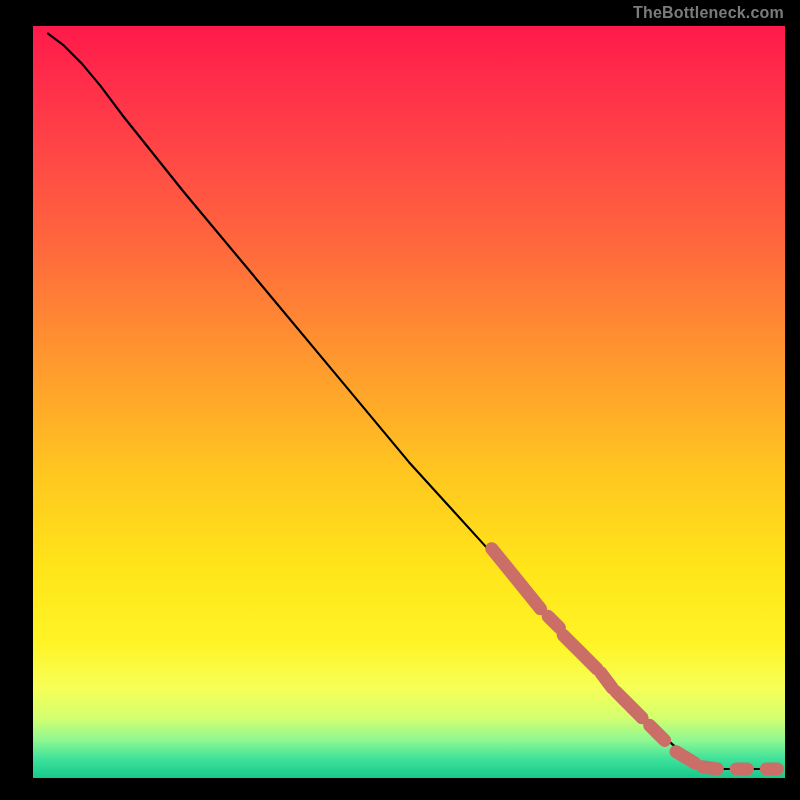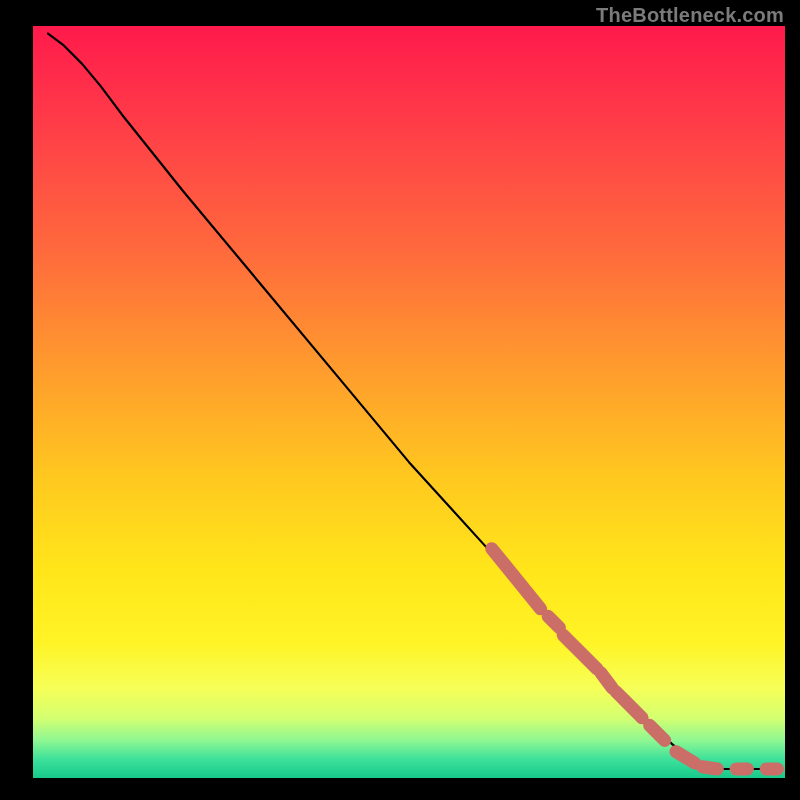--- a/index.html
+++ b/index.html
@@ -17,21 +17,21 @@
     height: 800px;
   }
   svg {
     display: block;
   }
   .watermark {
     position: absolute;
     top: 4px;
     right: 16px;
     color: #7b7b7b;
-    font-size: 20px;
+    font-size: 16px;
     font-weight: 600;
     letter-spacing: 0.2px;
     user-select: none;
   }
 </style>
 </head>
 <body>
 
 <div class="canvas-wrap">
   <svg id="chart-svg" width="800" height="800" viewBox="0 0 800 800">

